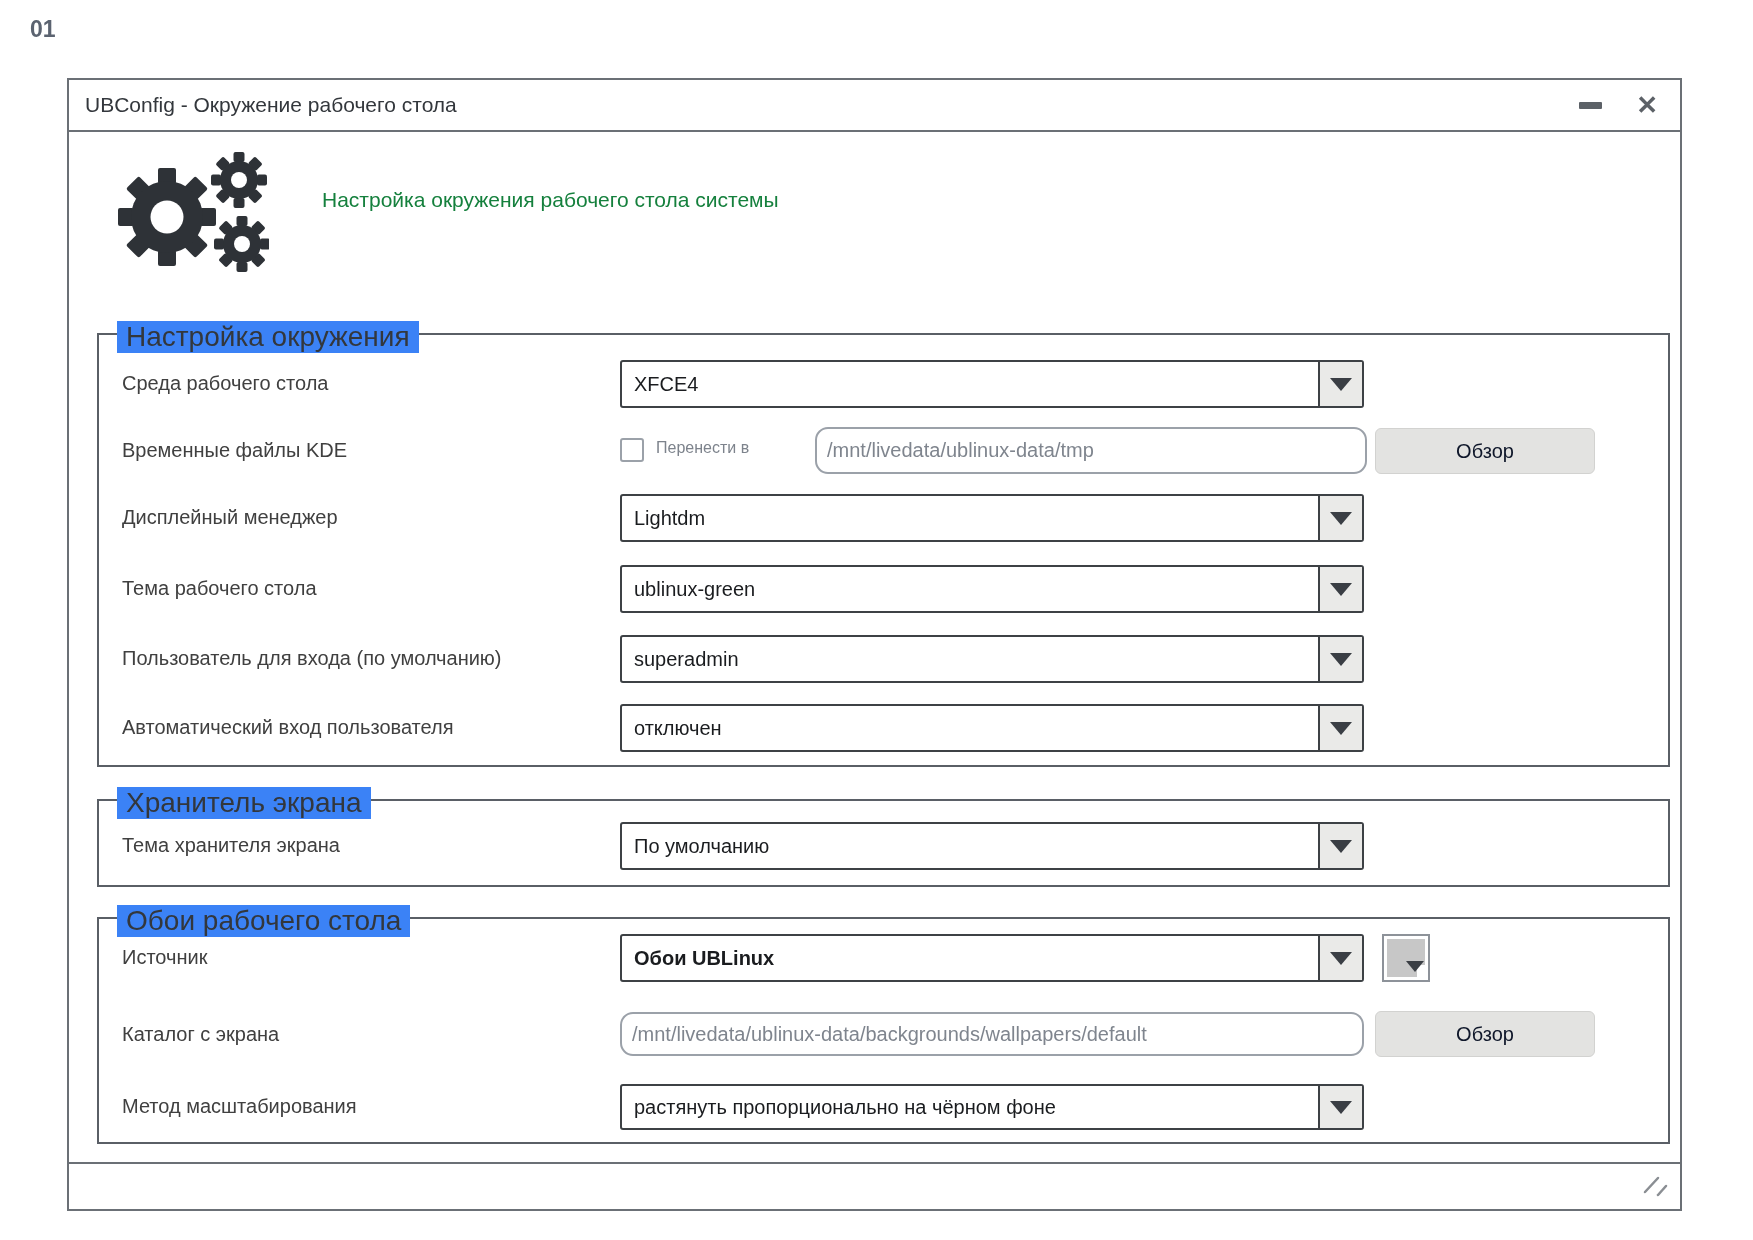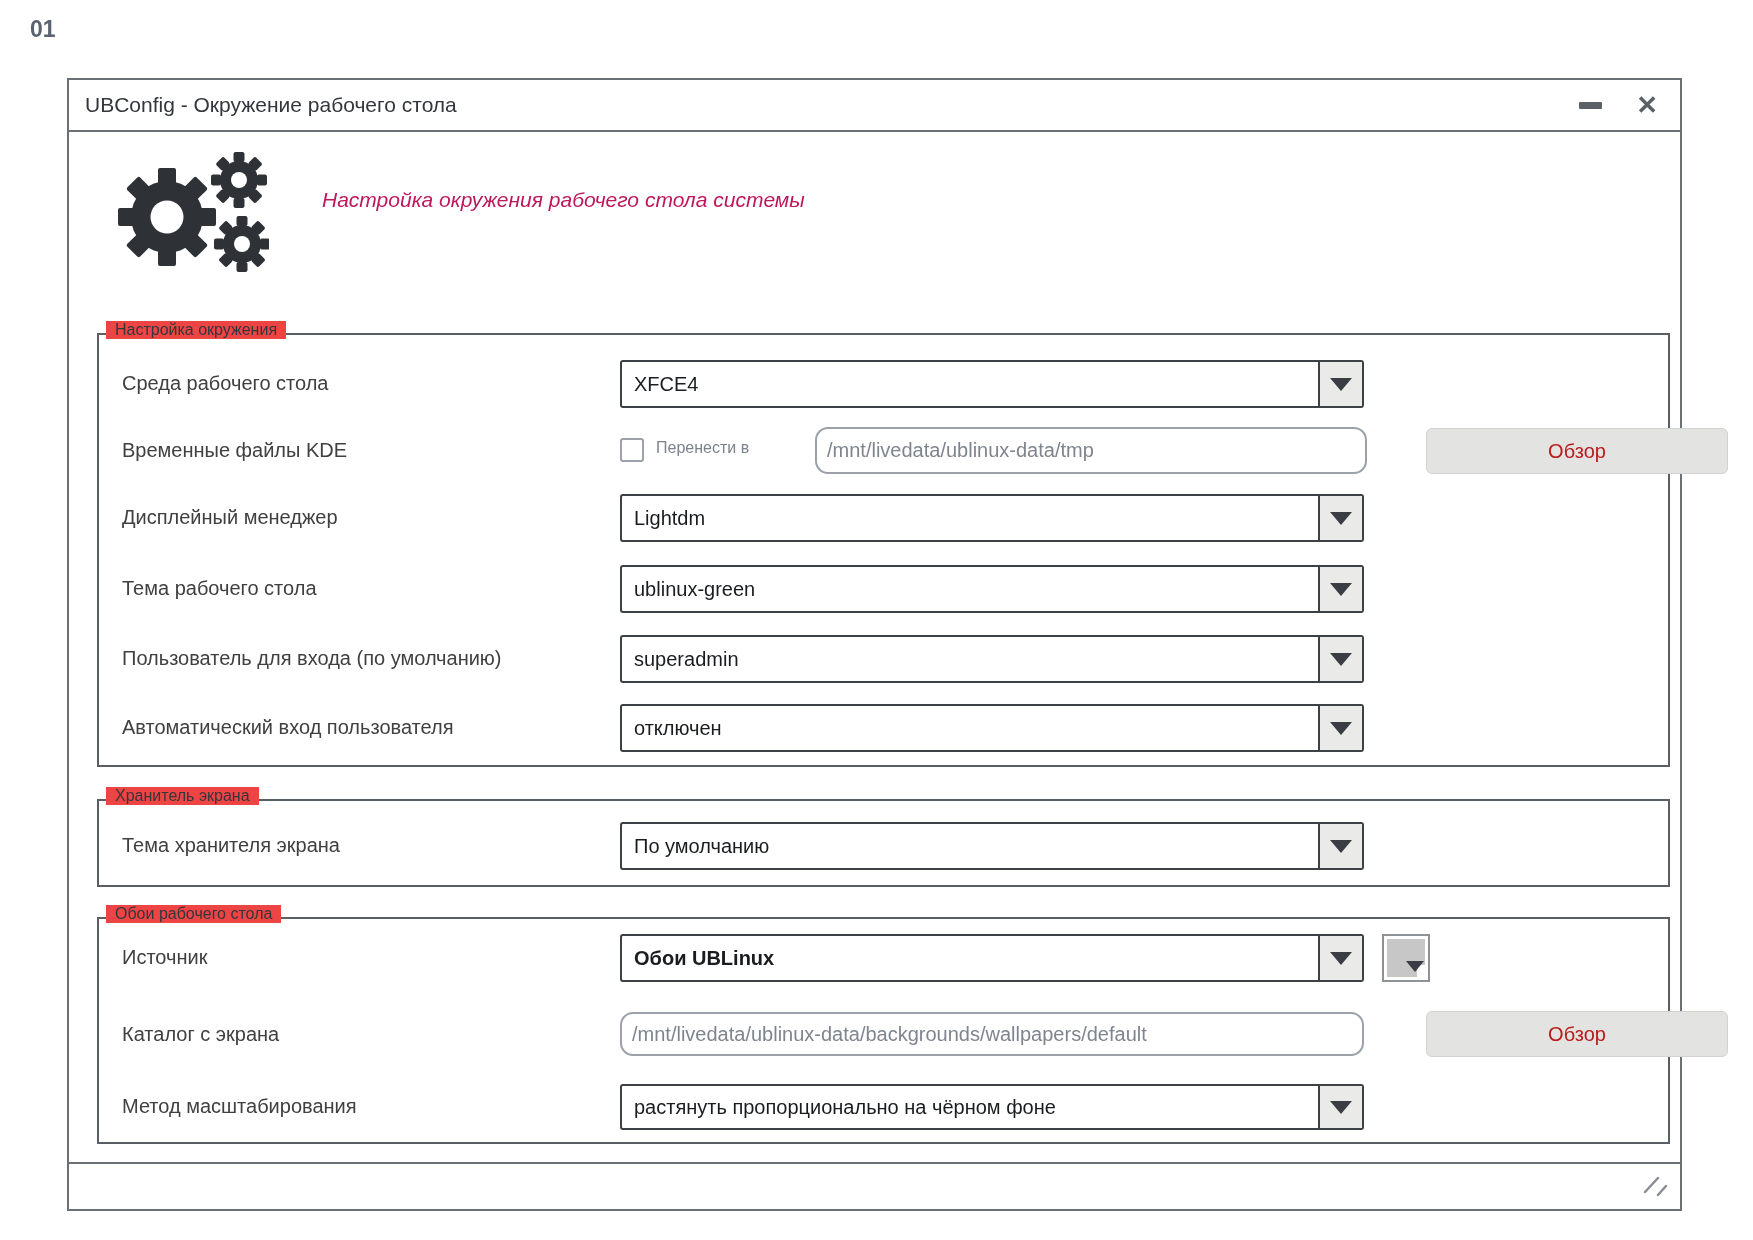--- a/index.html
+++ b/index.html
@@ -14,49 +14,49 @@
 
   .titlebar { position:absolute; left:0; top:0; right:0; height:52px;
     border-bottom:2px solid #6b7076; display:flex; align-items:center;
     padding:0 22px 0 16px; }
   .titlebar .title { flex:1; font-size:21px; color:#33373c; }
   .win-controls { display:flex; align-items:center; gap:34px; }
   .btn-min { width:23px; height:7px; background:#5c6167; border-radius:1px; cursor:default; }
   .btn-close { font-size:26px; font-weight:bold; color:#5c6167; line-height:26px; cursor:default; }
 
   .app-icon { position:absolute; left:40px; top:64px; }
-  .app-desc { position:absolute; left:253px; top:108px; font-size:21px; color:#be185d;font-style:italic; }
+  .app-desc { position:absolute; left:253px; top:108px; font-size:21px; color:#15803d; }
 
   .groupbox { position:absolute; left:28px; width:1573px;
     border:2px solid #5a5f66; background:#fff; }
-  .groupbox .legend { position:absolute; top:-14px; left:7px; background:#ef4444;
-    padding:0 9px; font-size:16px; color:#33373c; white-space:nowrap; }
+  .groupbox .legend { position:absolute; top:-14px; left:18px; background:#3b82f6;
+    padding:0 9px; font-size:28px; color:#33373c; white-space:nowrap; }
   #group-env { top:253px; height:434px; }
   #group-screensaver { top:719px; height:88px; }
   #group-wallpaper { top:837px; height:227px; }
 
   .fld-label { position:absolute; left:23px; font-size:20px; color:#404040; white-space:nowrap; }
 
   .dropdown { position:absolute; left:521px; width:744px; height:48px;
     border:2.5px solid #3d4145; border-radius:3px; background:#fff;
     display:flex; align-items:stretch; cursor:default; }
   .dropdown .dd-value { flex:1; display:flex; align-items:center; padding-left:12px;
     font-size:20px; color:#1a1c1f; white-space:nowrap; overflow:hidden; }
   .dropdown .dd-arrow-btn { width:44px; background:#eaeae8;
     border-left:2.5px solid #3d4145; display:flex; align-items:center; justify-content:center; }
   .tri-down { width:0; height:0; border-left:11px solid transparent;
     border-right:11px solid transparent; border-top:13px solid #3a3e44; }
 
   .text-field { position:absolute; height:47px; border:2px solid #9ba1a9; border-radius:13px;
     background:#fff; font-family:"Liberation Sans",sans-serif; font-size:20px;
     color:#7f858e; padding:0 10px; width:552px; }
 
-  .browse-btn { position:absolute; left:1327px; width:302px; height:46px;
+  .browse-btn { position:absolute; left:1276px; width:220px; height:46px;
     background:#e3e3e1; border:1px solid #d2d2d0; border-radius:6px;
-    font-size:20px; color:#b91c1c; display:flex; align-items:center; justify-content:center;
+    font-size:20px; color:#0f172a; display:flex; align-items:center; justify-content:center;
     cursor:default; }
 
   .checkbox { position:absolute; width:24px; height:24px; border:2px solid #9ba1a9;
     border-radius:3px; background:#fff; cursor:default; }
   .checkbox-label { position:absolute; font-size:16px; color:#7d838c; white-space:nowrap; }
 
   .swatch-btn { position:absolute; left:1283px; width:48px; height:48px;
     border:2px solid #8d9299; background:#fff; cursor:default; }
   .swatch-fill { position:absolute; left:3px; top:3px; width:30px; height:38px; background:#c7c7c7; }
   .swatch-fill2 { position:absolute; left:3px; top:3px; width:38px; height:26px; background:#c7c7c7; }

